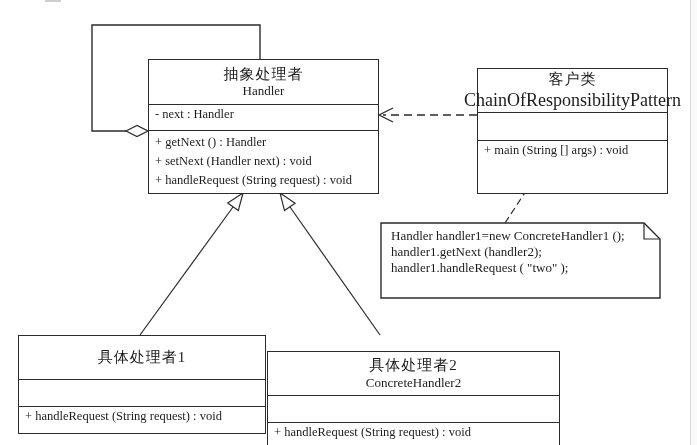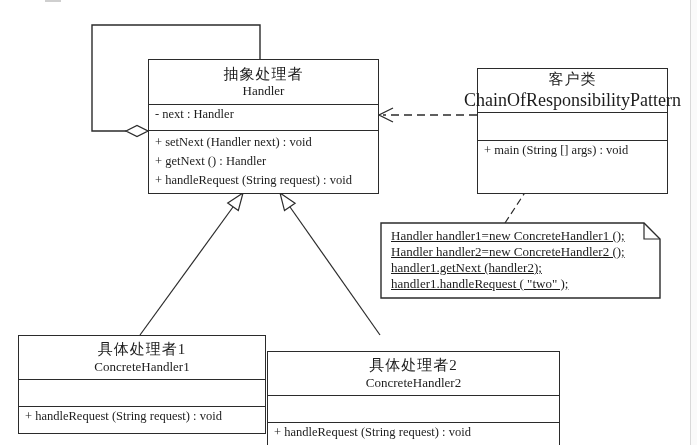--- a/index.html
+++ b/index.html
@@ -41,21 +41,20 @@
   .members{padding-top:2px;}
   .single{display:flex;align-items:flex-start;}
 
   .note-text{
     position:absolute;
     left:381px;top:223px;width:279px;height:75px;
     box-sizing:border-box;
     padding:5px 10px 0 10px;
     font-size:13px;line-height:16px;
     white-space:nowrap;
-    text-decoration:underline;
   }
 </style>
 </head>
 <body>
 
 <div id="stage">
 
   <svg class="connectors" viewBox="0 0 697 445">
 
     <g>
@@ -88,61 +87,59 @@
 
   <div class="uml-class" style="left:148px;top:59px;width:231px;height:135px">
     <div class="sec uml-title" style="height:44px">
       <div class="name-cn">抽象处理者</div>
       <div class="name-en">Handler</div>
     </div>
     <div class="sec single" style="height:26px">
       <div class="member-row">- next : Handler</div>
     </div>
     <div class="sec members" style="flex:1">
+      <div class="member-row">+ getNext () : Handler</div>
       <div class="member-row">+ setNext (Handler next) : void</div>
-      <div class="member-row">+ getNext () : Handler</div>
       <div class="member-row">+ handleRequest (String request) : void</div>
     </div>
   </div>
 
   <div class="uml-class" style="left:477px;top:68px;width:191px;height:126px">
     <div class="sec uml-title" style="height:43px">
       <div class="name-cn">客户类</div>
       <div class="name-en" style="font-size:18px">ChainOfResponsibilityPattern</div>
     </div>
     <div class="sec" style="height:28px"></div>
     <div class="sec single" style="flex:1">
       <div class="member-row">+ main (String [] args) : void</div>
     </div>
   </div>
 
   <div class="uml-class" style="left:18px;top:335px;width:248px;height:99px">
     <div class="sec uml-title" style="height:43px">
       <div class="name-cn">具体处理者1</div>
-      <div class="name-en">ConcreteHandler1</div>
     </div>
     <div class="sec" style="height:27px"></div>
     <div class="sec single" style="flex:1">
       <div class="member-row">+ handleRequest (String request) : void</div>
     </div>
   </div>
 
   <div class="uml-class" style="left:267px;top:351px;width:293px;height:99px">
     <div class="sec uml-title" style="height:43px">
       <div class="name-cn">具体处理者2</div>
       <div class="name-en">ConcreteHandler2</div>
     </div>
     <div class="sec" style="height:27px"></div>
     <div class="sec single" style="flex:1">
       <div class="member-row">+ handleRequest (String request) : void</div>
     </div>
   </div>
 
   <div class="note-text">
     <div>Handler handler1=new ConcreteHandler1 ();</div>
-    <div>Handler handler2=new ConcreteHandler2 ();</div>
     <div>handler1.getNext (handler2);</div>
     <div>handler1.handleRequest ( "two" );</div>
   </div>
 
   <div class="right-strip"></div>
   <div class="top-artifact"></div>
 </div>
 
 </body></html>

